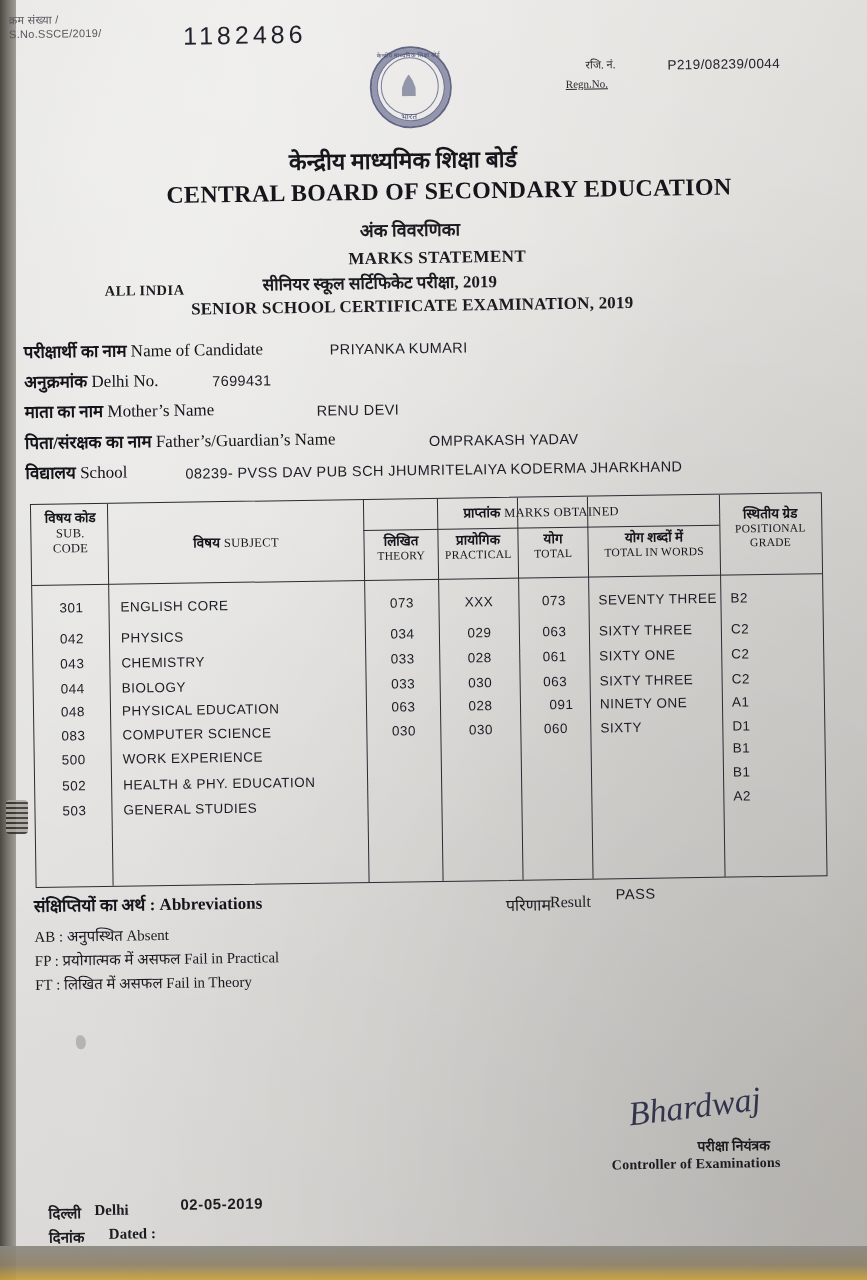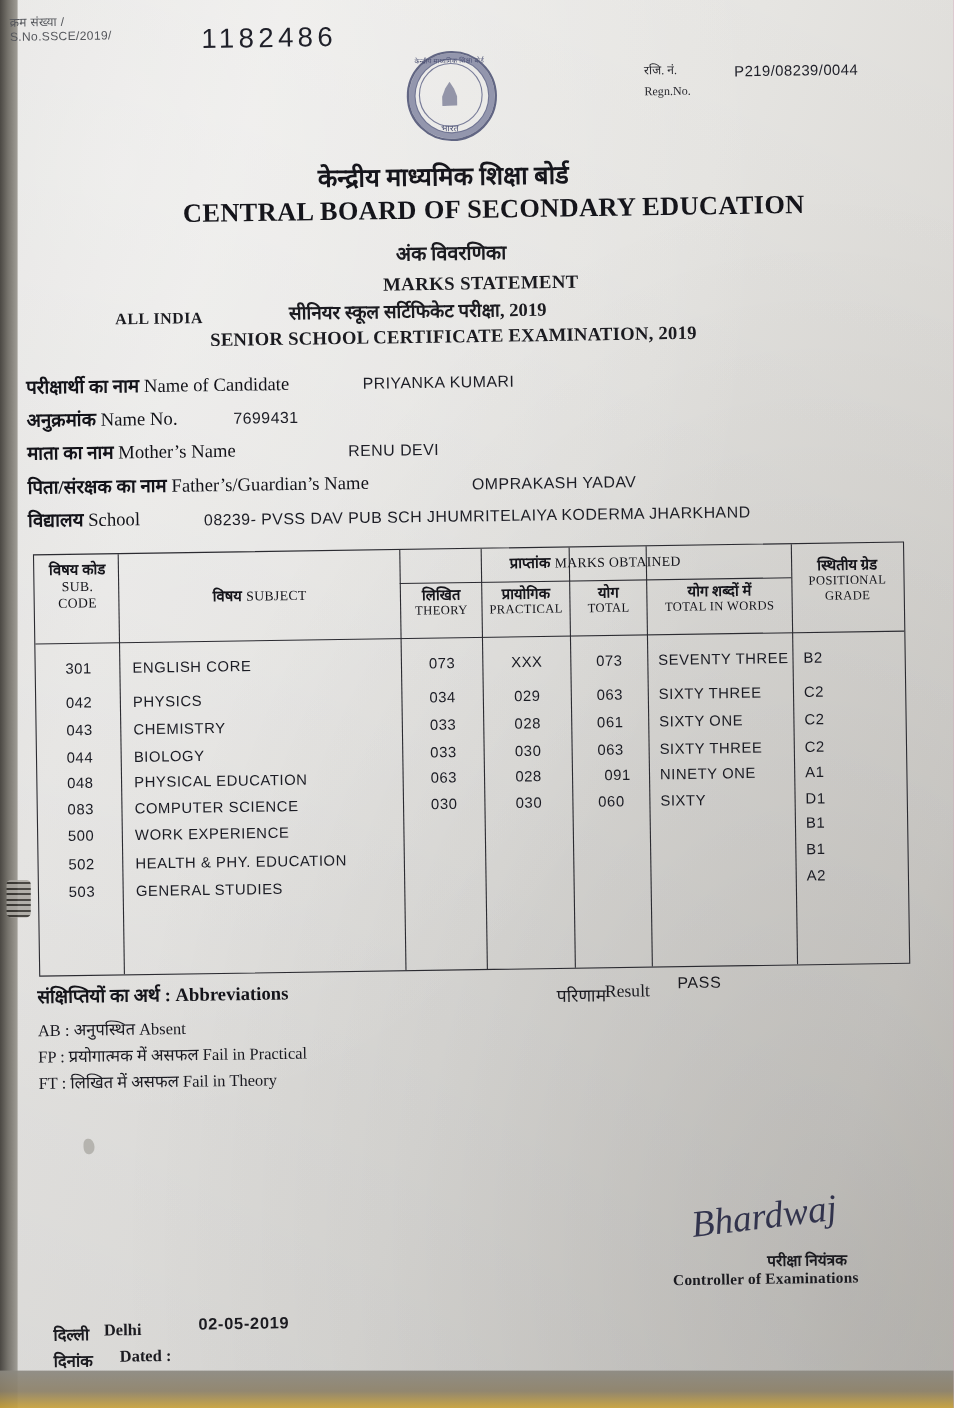--- a/index.html
+++ b/index.html
@@ -238,21 +238,21 @@
   <div class="spiral"></div>
 
   <div class="content">
     <div class="doc">
 
       <div class="abs tiny-stamp" style="left:8px; top:6px;">क्रम संख्या /</div>
       <div class="abs tiny-stamp" style="left:8px; top:22px;">S.No.SSCE/2019/</div>
       <div class="abs serial" style="left:182px; top:18px;">1182486</div>
 
       <div class="abs regn-label" style="left:584px; top:60px;">रजि. नं.</div>
-      <div class="abs regn-label" style="left:584px; top:79px;">Regn.No.</div>
+      <div class="abs regn-label" style="left:564px; top:79px;text-decoration:underline;">Regn.No.</div>
       <div class="abs regn-value" style="left:666px; top:61px;">P219/08239/0044</div>
 
       <div class="emblem">
         <div class="ring"></div>
         <div class="inner"></div>
         <div class="txt-top">केन्द्रीय माध्यमिक शिक्षा बोर्ड</div>
         <div class="lamp"></div>
         <div class="txt-bot">भारत</div>
       </div>
 
@@ -265,21 +265,21 @@
       <div class="abs exam-en" style="left:186px; top:296px;">SENIOR SCHOOL CERTIFICATE EXAMINATION, 2019</div>
 
       <div class="abs field-label" style="left:18px; top:334px;">
         <span class="hi">परीक्षार्थी का नाम</span>
         <span>Name of Candidate</span>
       </div>
       <div class="abs field-value" style="left:324px; top:340px;">PRIYANKA KUMARI</div>
 
       <div class="abs field-label" style="left:18px; top:364px;">
         <span class="hi">अनुक्रमांक</span>
-        <span>Name No.</span>
+        <span>Delhi No.</span>
       </div>
       <div class="abs field-value" style="left:206px; top:370px;">7699431</div>
 
       <div class="abs field-label" style="left:18px; top:394px;">
         <span class="hi">माता का नाम</span>
         <span>Mother’s Name</span>
       </div>
       <div class="abs field-value" style="left:310px; top:401px;">RENU DEVI</div>
 
       <div class="abs field-label" style="left:18px; top:425px;">

